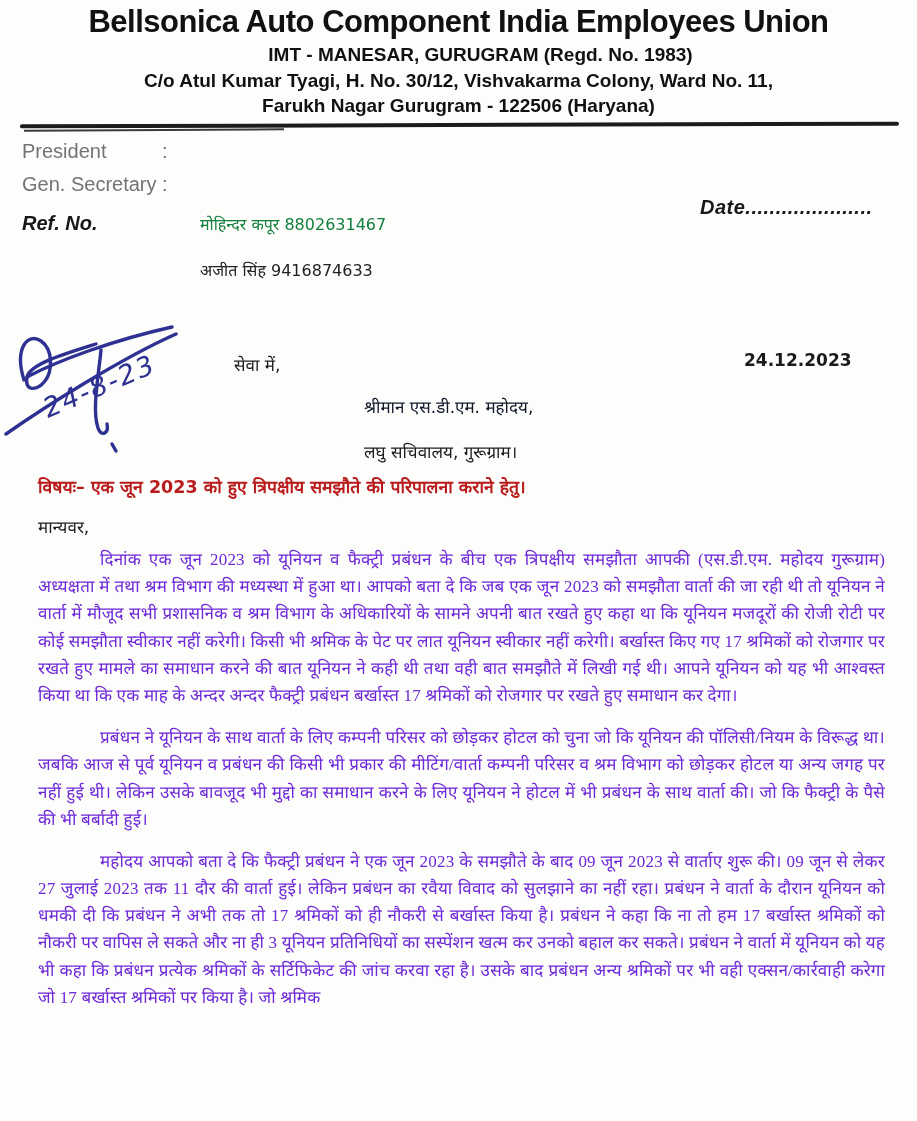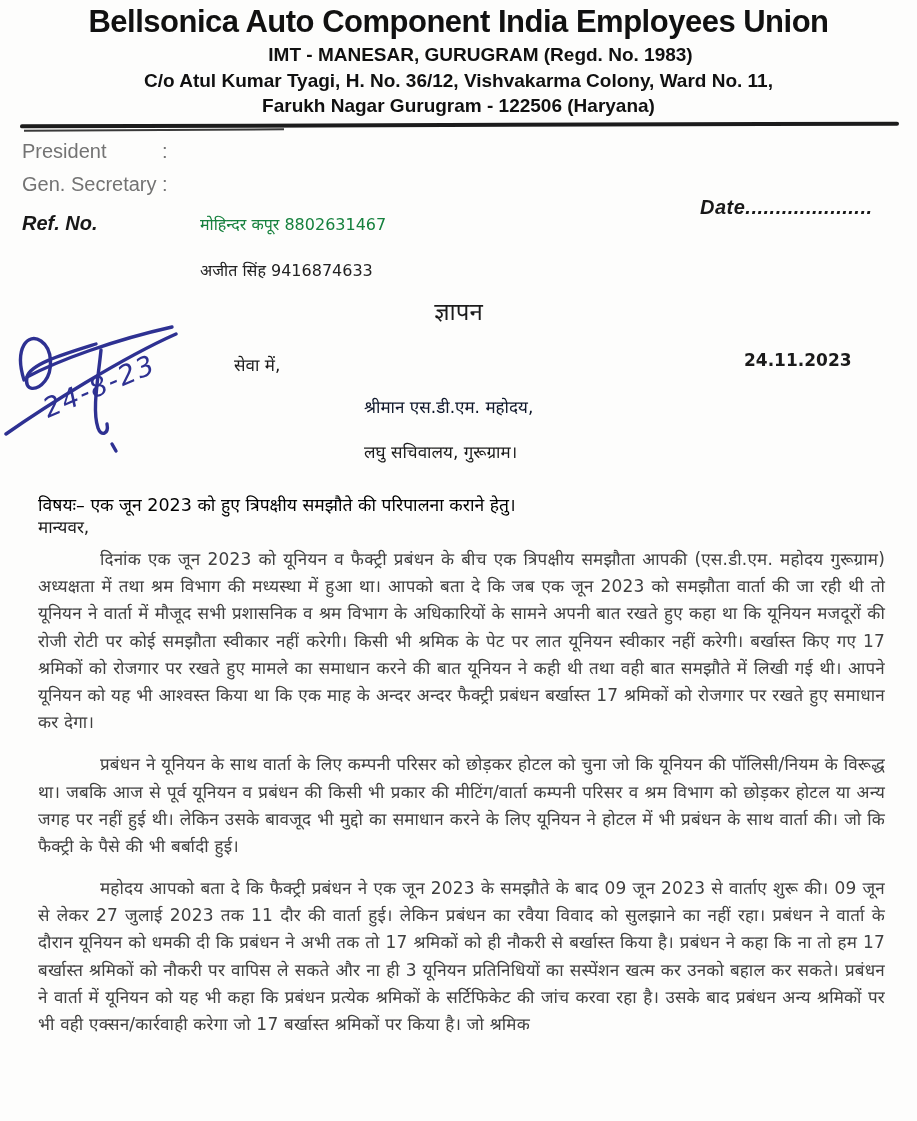--- a/index.html
+++ b/index.html
@@ -45,75 +45,75 @@
   .ref-no { position: absolute; left: 22px; top: 212px; font-family: "Liberation Sans", sans-serif; font-size: 20px; font-style: italic; font-weight: 600; color: #181818; }
   .date-label { position: absolute; left: 700px; top: 196px; font-family: Liberation Sans, sans-serif; font-size: 20px; font-style: italic; font-weight: 600; color: #181818; letter-spacing: 0.5px; }
   .person-1 { position: absolute; left: 200px; top: 213px; font-size: 16px; color: #15803d; }
   .person-2 { position: absolute; left: 200px; top: 259px; font-size: 16px; color: #222; }
   
   .doc-title { position: absolute; left: 0; right: 0; top: 294px; text-align: center; font-size: 24px; color: #1b1b1b; }
   .doc-date { position: absolute; left: 744px; top: 350px; font-size: 17px; font-weight: 700; color: #1b1b1b; }
   .seva { position: absolute; left: 234px; top: 353px; font-size: 17px; color: #1b1b1b; }
   .recipient-1 { position: absolute; left: 364px; top: 395px; font-size: 17px; color: #0f172a; }
   .recipient-2 { position: absolute; left: 364px; top: 440px; font-size: 17px; color: #1b1b1b; }
-  .subject { position: absolute; left: 38px; top: 474px; font-size: 17.5px; font-weight: 400; color: #000000; margin-top: 18px; }
+  .subject { position: absolute; left: 38px; top: 474px; font-size: 17.5px; font-weight: 700; color: #b91c1c; }
   .salutation { position: absolute; left: 38px; top: 515px; font-size: 17px; color: #1b1b1b; }
   .body-text { position: absolute; left: 38px; right: 32px; top: 546px; }
   .body-text p {
-    font-size: 17px; line-height: 1.6; color: #404040;
+    font-size: 17px; line-height: 1.6; color: #6d28d9;
     text-align: justify; text-indent: 62px; margin-bottom: 15px;
     letter-spacing: 0.2px;
+    font-family: Liberation Serif, serif;
   }
   
   .signature { position: absolute; left: 4px; top: 314px; width: 240px; height: 140px; }
   .sig-date-text {
     font-size: 27px; font-style: italic; letter-spacing: 2px;
     font-family: "DejaVu Sans", sans-serif;
   }
 </style>
 </head>
 <body>
 
 <div class="page">
 
   <div class="lh lh-org">Bellsonica Auto Component India Employees Union</div>
   <div class="lh lh-sub lh-sub1">IMT - MANESAR, GURUGRAM (Regd. No. 1983)</div>
-  <div class="lh lh-sub lh-sub2">C/o Atul Kumar Tyagi, H. No. 36/12, Vishvakarma Colony, Ward No. 11,</div>
+  <div class="lh lh-sub lh-sub2">C/o Atul Kumar Tyagi, H. No. 30/12, Vishvakarma Colony, Ward No. 11,</div>
   <div class="lh lh-sub lh-sub3">Farukh Nagar Gurugram - 122506 (Haryana)</div>
   <div class="lh-rule"></div>
   <div class="lh-rule2"></div>
 
   <div class="meta-row row-president">
     <span class="meta-label">President</span>
     <span>:</span>
   </div>
   <div class="meta-row row-secretary">
     <span class="meta-label">Gen. Secretary</span>
     <span>:</span>
   </div>
   <div class="ref-no">Ref. No.</div>
   <div class="date-label">Date.....................</div>
   <div class="person-1">मोहिन्दर कपूर 8802631467</div>
   <div class="person-2">अजीत सिंह 9416874633</div>
 
-  <div class="doc-title">ज्ञापन</div>
 
   <svg class="signature" viewBox="0 0 240 140">
     <g stroke="#2e3192" stroke-width="3.4" fill="none" stroke-linecap="round" stroke-linejoin="round">
       <path d="M 20,66 C 10,34 24,18 37,27 C 50,36 48,58 41,67 C 33,77 20,78 23,63 C 26,50 60,40 92,30"></path>
       <path d="M 23,63 C 55,46 110,26 168,13"></path>
       <path d="M 2,120 C 42,92 118,44 172,20"></path>
       <path d="M 97,36 C 94,66 88,96 94,114 C 97,123 105,120 103,110"></path>
       <path d="M 108,130 l 4,7"></path>
     </g>
     <text class="sig-date-text" x="0" y="0" fill="#2e3192" transform="translate(44,104) rotate(-23)">24-8-23</text>
   </svg>
 
   <div class="seva">सेवा में,</div>
-  <div class="doc-date">24.11.2023</div>
+  <div class="doc-date">24.12.2023</div>
 
   <div class="recipient-1">श्रीमान एस.डी.एम. महोदय,</div>
   <div class="recipient-2">लघु सचिवालय, गुरूग्राम।</div>
 
   <div class="subject">विषयः– एक जून 2023 को हुए त्रिपक्षीय समझौते की परिपालना कराने हेतु।</div>
   <div class="salutation">मान्यवर,</div>
 
   <div class="body-text">
     <p>दिनांक एक जून 2023 को यूनियन व फैक्ट्री प्रबंधन के बीच एक त्रिपक्षीय समझौता आपकी (एस.डी.एम. महोदय गुरूग्राम) अध्यक्षता में तथा श्रम विभाग की मध्यस्था में हुआ था। आपको बता दे कि जब एक जून 2023 को समझौता वार्ता की जा रही थी तो यूनियन ने वार्ता में मौजूद सभी प्रशासनिक व श्रम विभाग के अधिकारियों के सामने अपनी बात रखते हुए कहा था कि यूनियन मजदूरों की रोजी रोटी पर कोई समझौता स्वीकार नहीं करेगी। किसी भी श्रमिक के पेट पर लात यूनियन स्वीकार नहीं करेगी। बर्खास्त किए गए 17 श्रमिकों को रोजगार पर रखते हुए मामले का समाधान करने की बात यूनियन ने कही थी तथा वही बात समझौते में लिखी गई थी। आपने यूनियन को यह भी आश्वस्त किया था कि एक माह के अन्दर अन्दर फैक्ट्री प्रबंधन बर्खास्त 17 श्रमिकों को रोजगार पर रखते हुए समाधान कर देगा।</p>
     <p>प्रबंधन ने यूनियन के साथ वार्ता के लिए कम्पनी परिसर को छोड़कर होटल को चुना जो कि यूनियन की पॉलिसी/नियम के विरूद्ध था। जबकि आज से पूर्व यूनियन व प्रबंधन की किसी भी प्रकार की मीटिंग/वार्ता कम्पनी परिसर व श्रम विभाग को छोड़कर होटल या अन्य जगह पर नहीं हुई थी। लेकिन उसके बावजूद भी मुद्दो का समाधान करने के लिए यूनियन ने होटल में भी प्रबंधन के साथ वार्ता की। जो कि फैक्ट्री के पैसे की भी बर्बादी हुई।</p>

